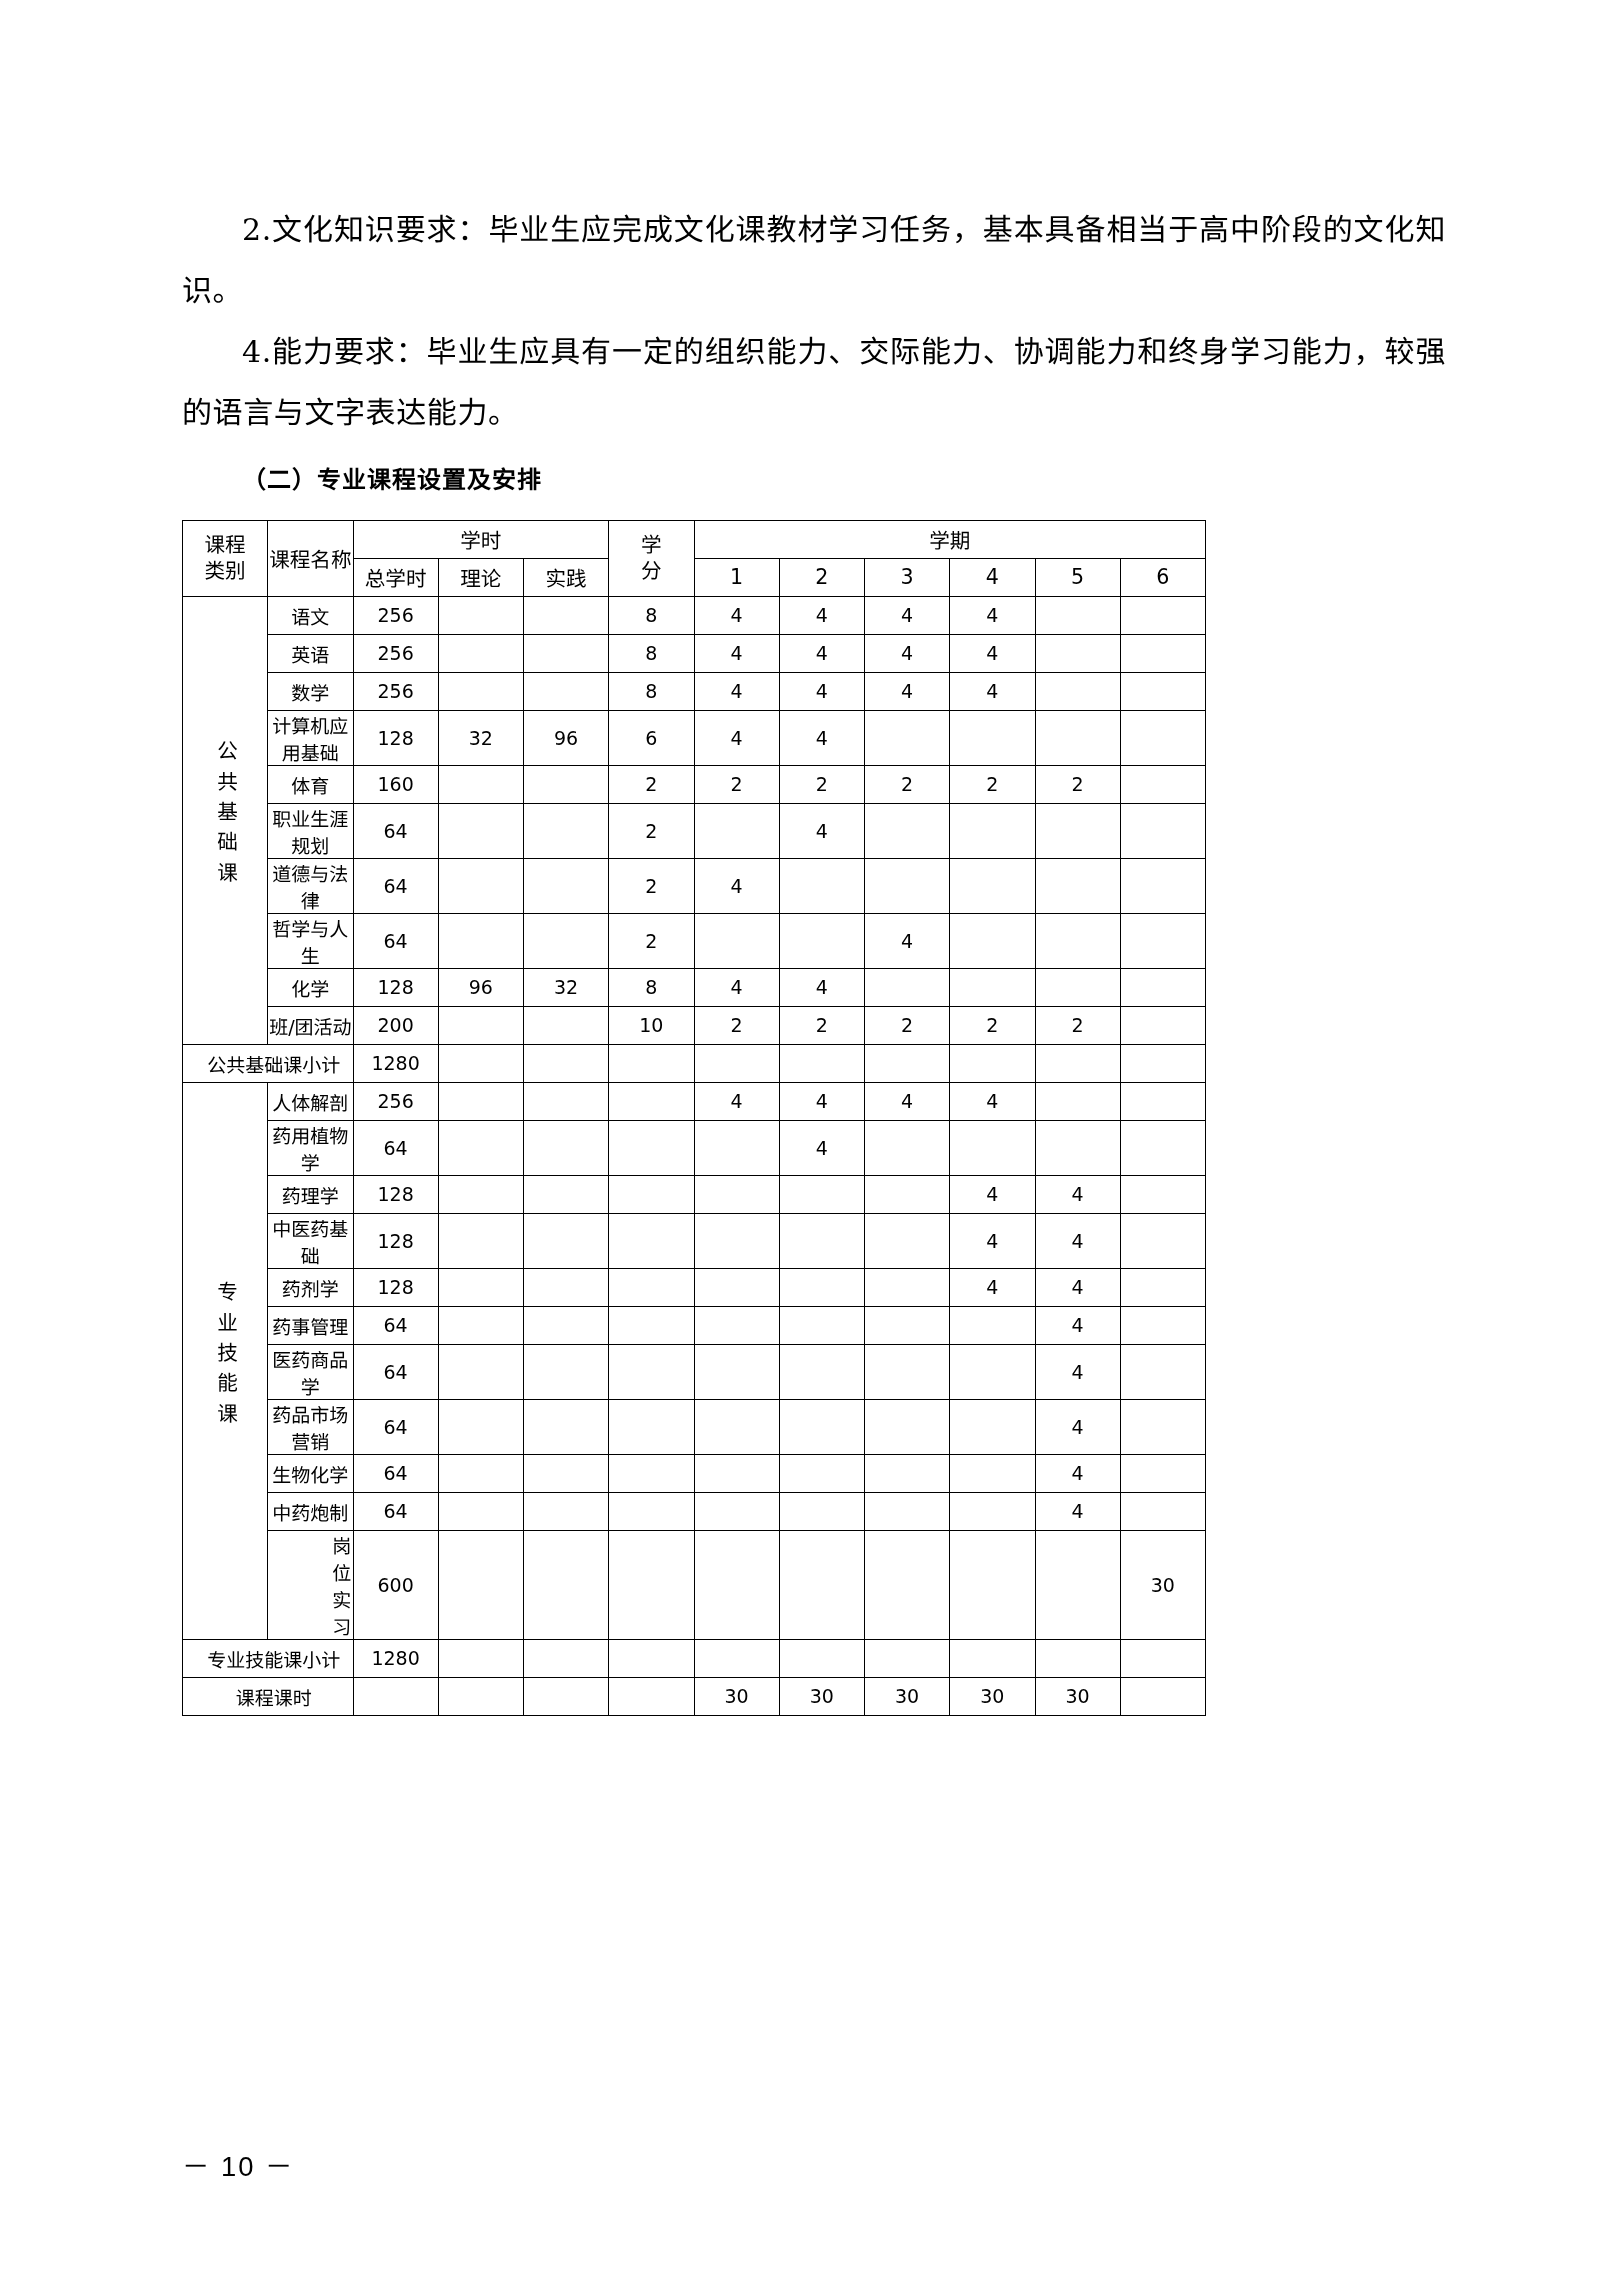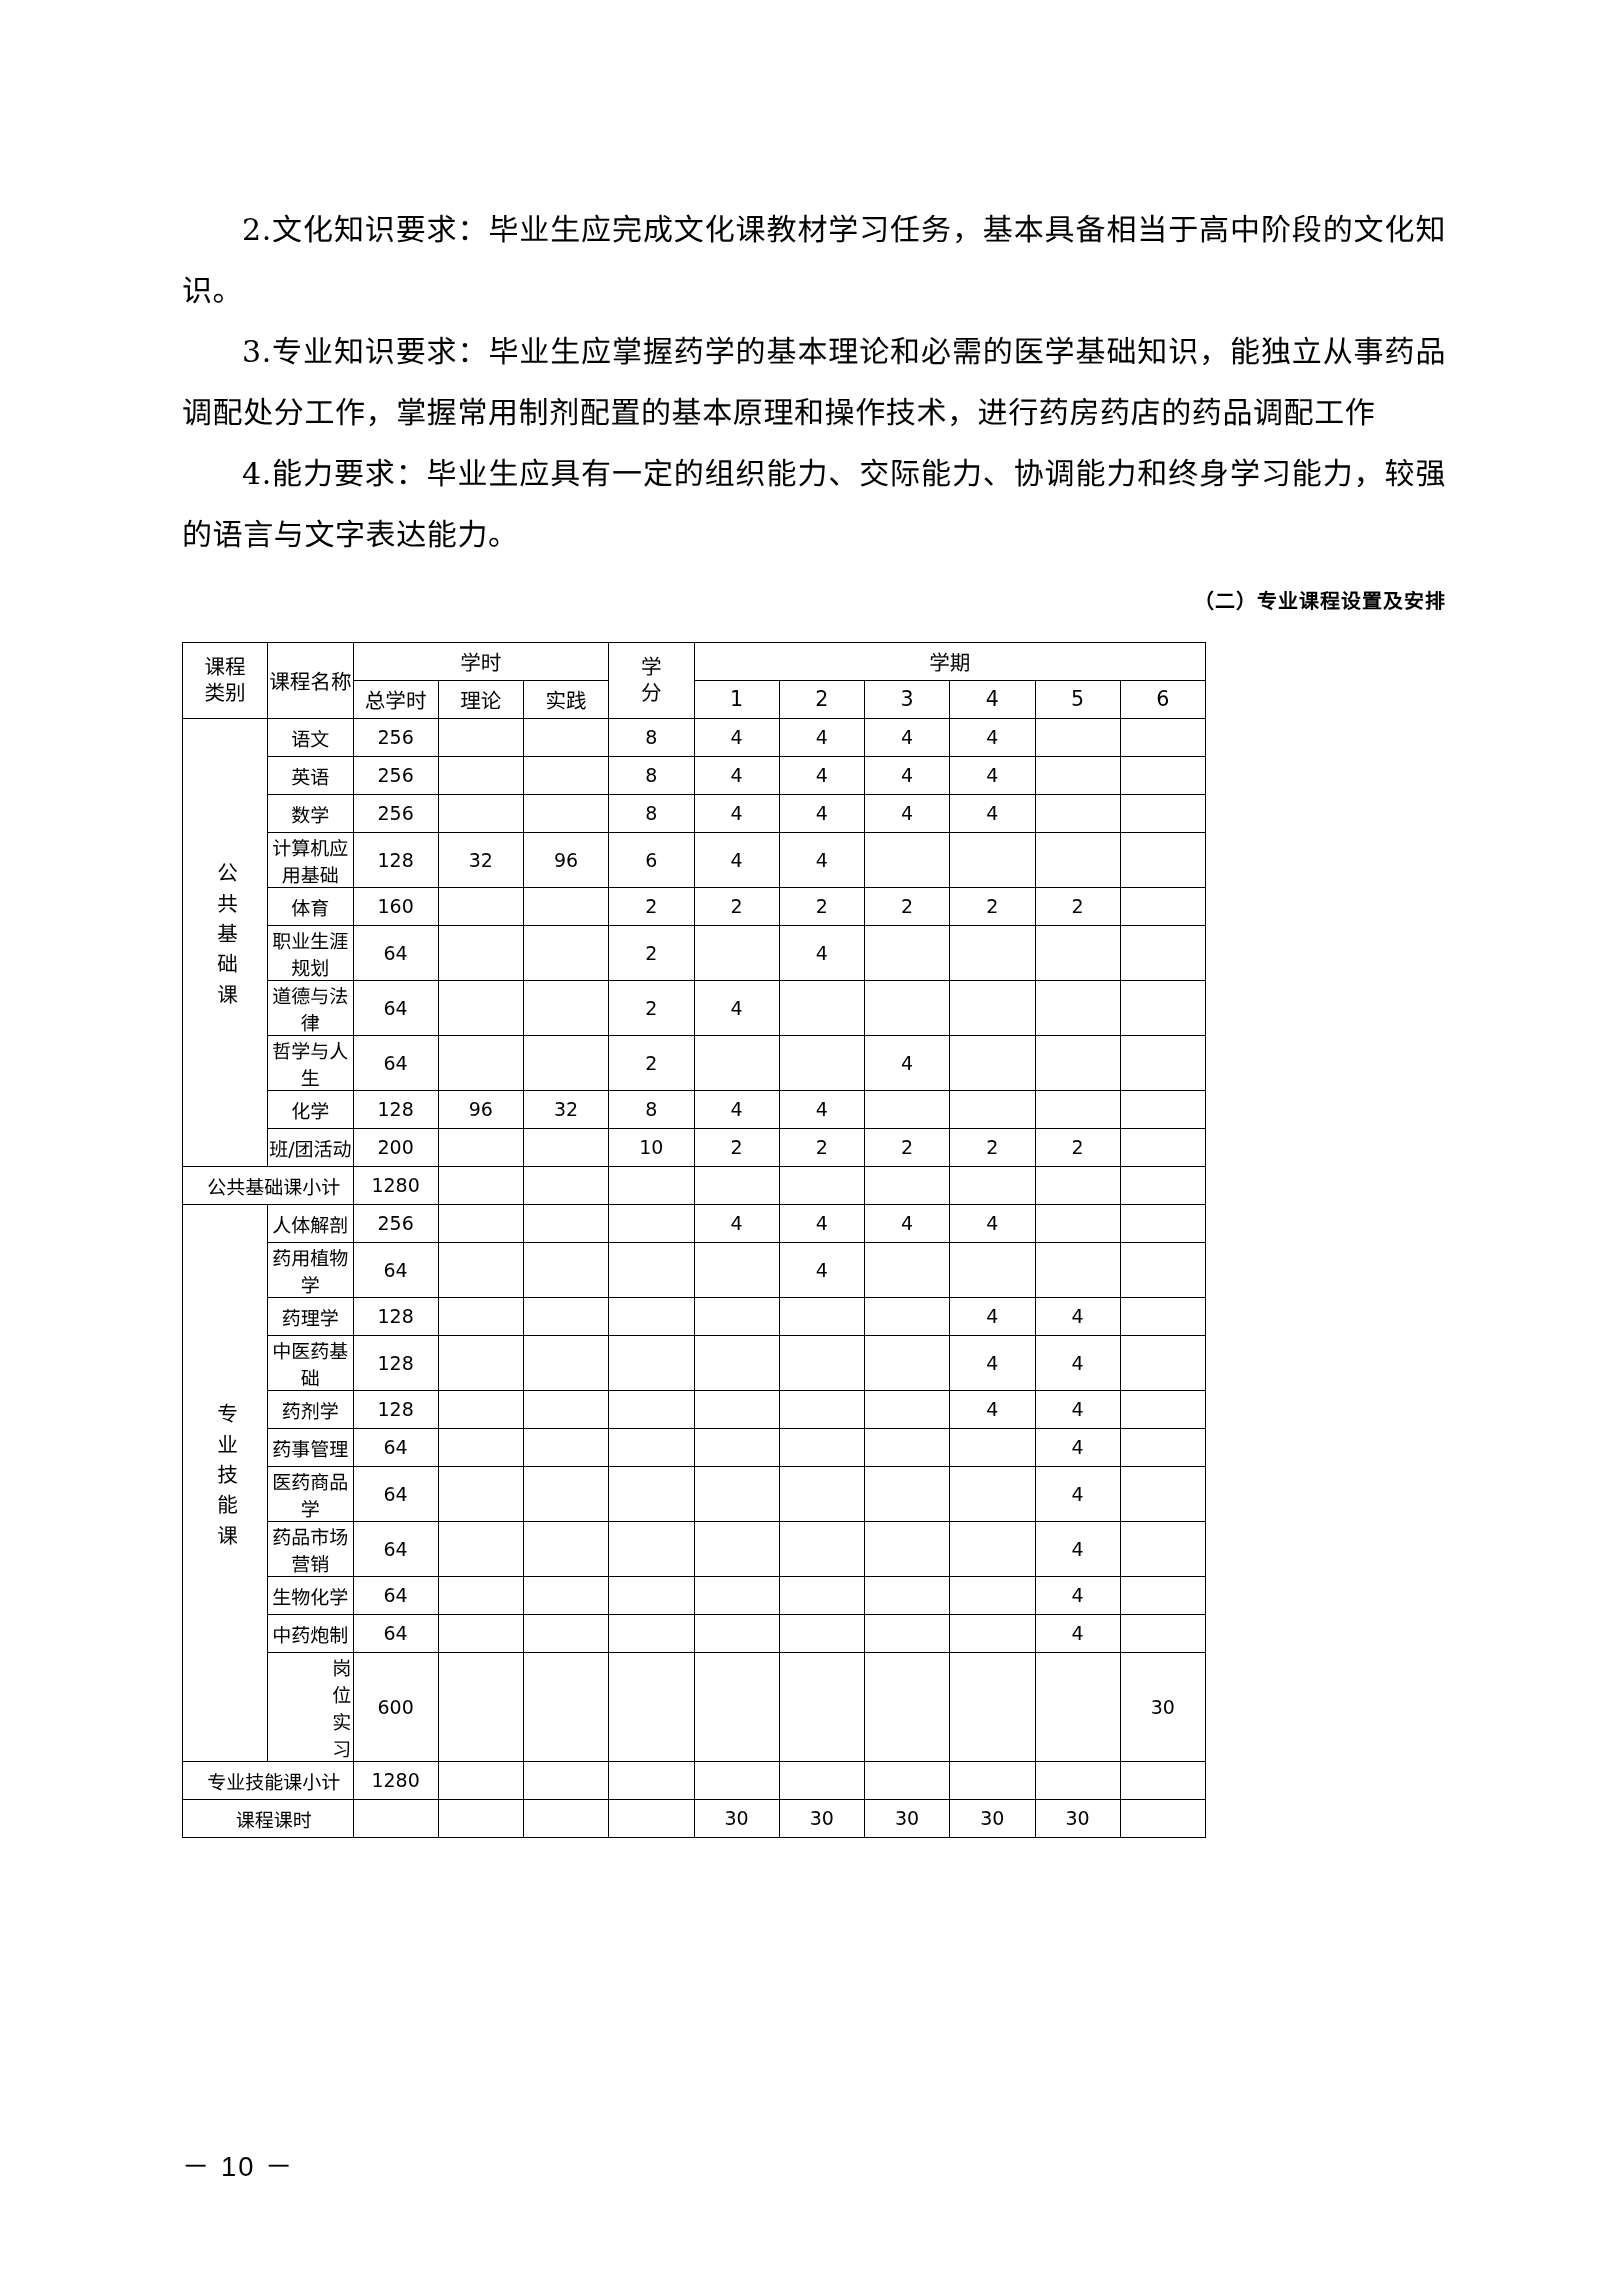--- a/index.html
+++ b/index.html
@@ -27,26 +27,25 @@
     margin: 0 0 0 0;
     font-size: 30px;
     line-height: 61px;
     text-indent: 60px;
     text-align: justify;
     letter-spacing: 0.6px;
     font-family: "DejaVu Serif", "Liberation Serif", serif;
   }
   p.heading {
     margin: 5.9px 0 9.8px 0;
-    font-size: 20px;
+    font-size: 24px;
     line-height: 61px;
     text-indent: 60px;
     font-weight: 600;
     letter-spacing: 1px;
-    text-align: right;
   }
   table.course-table {
     border-collapse: collapse;
     width: 1024px;
     margin-top: 3.9px;
     font-family: "DejaVu Sans", "Liberation Sans", sans-serif;
     font-size: 19px;
     table-layout: fixed;
   }
   table.course-table td, table.course-table th {
@@ -106,21 +105,20 @@
     letter-spacing: 2px;
   }
 </style>
 </head>
 <body>
 
 <div class="page">
   <div class="content">
 
     <p class="para">2.文化知识要求：毕业生应完成文化课教材学习任务，基本具备相当于高中阶段的文化知识。</p>
-    <p class="para">3.专业知识要求：毕业生应掌握药学的基本理论和必需的医学基础知识，能独立从事药品调配处分工作，掌握常用制剂配置的基本原理和操作技术，进行药房药店的药品调配工作</p>
     <p class="para">4.能力要求：毕业生应具有一定的组织能力、交际能力、协调能力和终身学习能力，较强的语言与文字表达能力。</p>
     <p class="heading">（二）专业课程设置及安排</p>
 
     <table class="course-table">
       <thead>
         <tr>
           <th class="hdr cat two-line" rowspan="2">
             <div>课程</div>
             <div>类别</div>
           </th>

